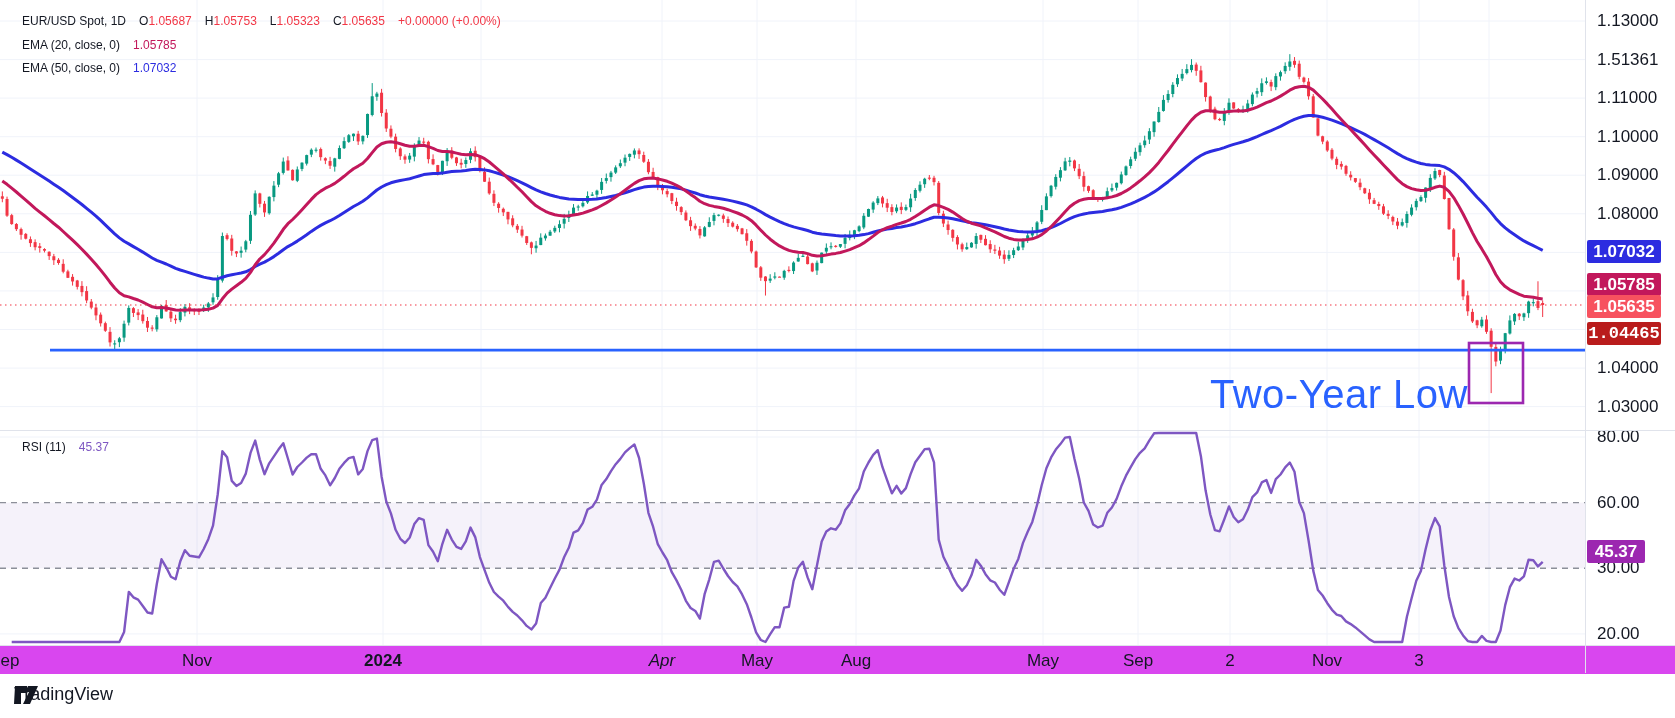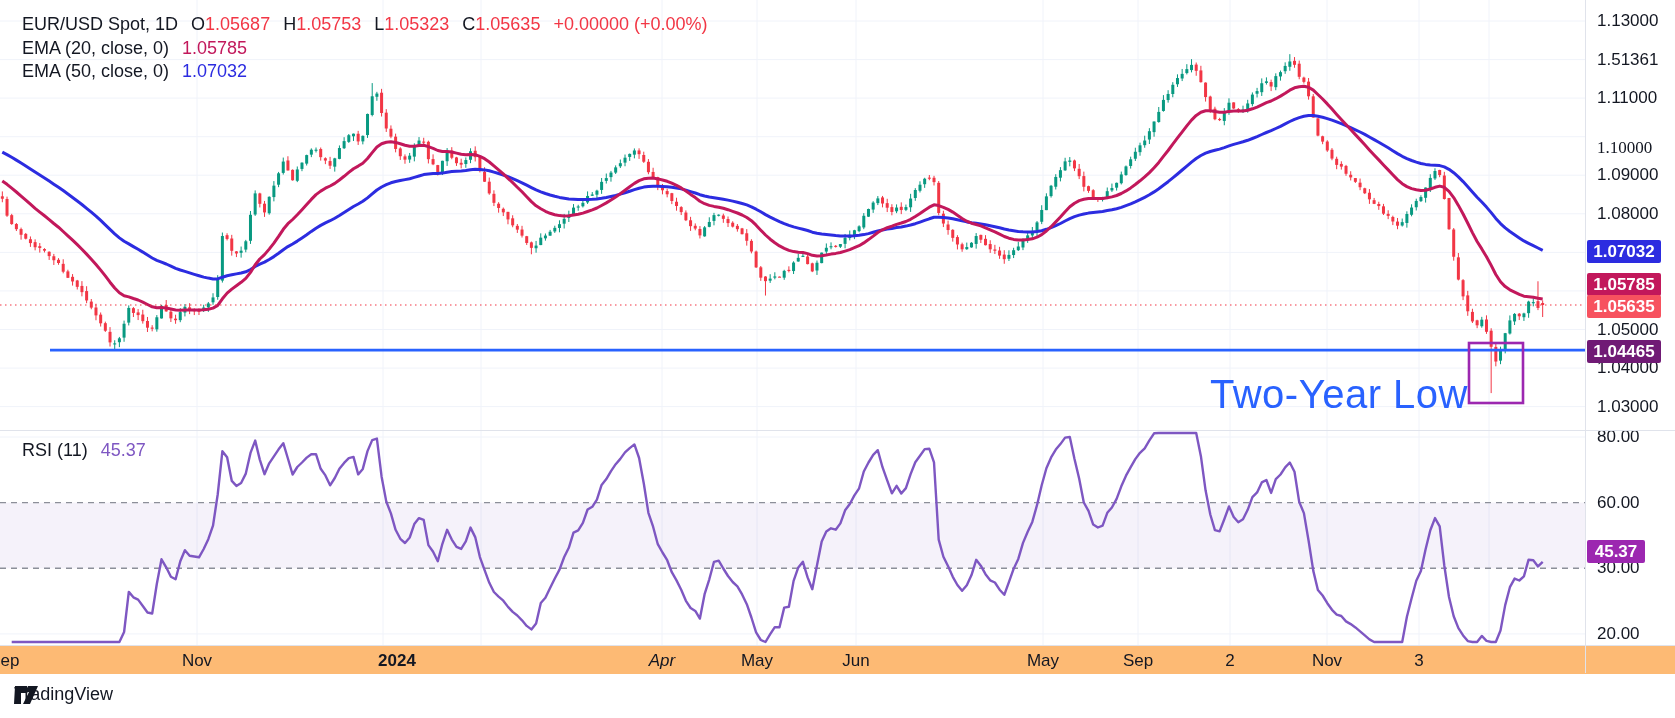--- a/index.html
+++ b/index.html
@@ -4,34 +4,34 @@
 <style>
   html,body{margin:0;padding:0}
   body{
     width:1675px;height:718px;position:relative;overflow:hidden;
     background:#ffffff;color:#131722;
     font-family:"Liberation Sans","DejaVu Sans",sans-serif;
   }
   svg{position:absolute;left:0;display:block}
   #priceSvg{top:0}
   #rsiSvg{top:430px}
-  .legend{position:absolute;left:22px;display:flex;gap:13px;align-items:flex-start;white-space:nowrap;font-size:18px;z-index:5}
+  .legend{position:absolute;left:22px;display:flex;gap:13px;align-items:flex-start;white-space:nowrap;font-size:12px;z-index:5}
   .legend .sym{color:#131722}
   .legend .ohlc b{font-weight:400;color:#131722}
   .legend .red{color:#f23645}
   .legend .pink{color:#c2185b}
   .legend .blue{color:#2c2ce0}
   .legend .purple{color:#7e57c2}
   .annot{position:absolute;font-size:40px;font-weight:500;color:#2962ff;z-index:6;letter-spacing:.5px}
   .axis-area{position:absolute;left:1585px;top:0;width:72px;height:673px;background:#fff;z-index:4}
   .tick{position:absolute;left:12px;font-size:17px;line-height:18px;color:#131722;white-space:nowrap}
   .badge{position:absolute;left:2px;width:74px;height:23px;border-radius:2px;color:#fff;
          font-size:17px;font-weight:700;text-align:center;line-height:23px;z-index:7}
   .badge.small{width:58px}
-  .time-axis{position:absolute;left:0;top:645px;width:1675px;height:28px;background:#fdba74;z-index:4;border-top:1px solid #e0e3eb;border-bottom:5px solid #737373}
+  .time-axis{position:absolute;left:0;top:645px;width:1675px;height:28px;background:#d946ef;z-index:4;border-top:1px solid #e0e3eb;border-bottom:5px solid #737373}
   .tlabel{position:absolute;top:5px;width:90px;margin-left:-45px;text-align:center;font-size:17px;color:#131722}
   .tlabel.bold{font-weight:700}
   .pane-sep{position:absolute;left:0;width:1675px;height:1px;background:#e0e3eb;z-index:5}
   .vsep{position:absolute;top:0;width:1px;height:673px;background:#e0e3eb;left:1585px;z-index:5}
   .bottom-bar{position:absolute;left:0;top:674px;width:1675px;height:44px;background:#fff;z-index:5}
   .logo{position:absolute;left:14px;top:10px;display:flex;align-items:center;gap:8px;font-size:18px;font-weight:500;color:#131722}
 </style>
 </head>
 <body>
 
@@ -775,48 +775,48 @@
   <span class="sym">RSI (11)</span>
   <span class="purple">45.37</span>
 </div>
 
 <div class="annot" style="left:1210px;top:372px">Two-Year Low</div>
 
 <div class="axis-area" id="axisArea">
     <div class="tick" style="top: 12px;">1.13000</div>
     <div class="tick" style="top: 50.6px;">1.51361</div>
     <div class="tick" style="top: 89.1px;">1.11000</div>
-    <div class="tick" style="top: 139px; font-family: Liberation Serif, serif;">1.10000</div>
+    <div class="tick" style="top: 128px;">1.10000</div>
     <div class="tick" style="top: 166.2px;">1.09000</div>
     <div class="tick" style="top: 204.8px; text-align: center;">1.08000</div>
     <div class="tick" style="top: 320.5px;">1.05000</div>
     <div class="tick" style="top: 359.1px;">1.04000</div>
     <div class="tick" style="top: 397.6px;">1.03000</div>
     <div class="tick" style="top: 428px;">80.00</div>
     <div class="tick" style="top: 493.7px;">60.00</div>
     <div class="tick" style="top: 559.3px;">30.00</div>
     <div class="tick" style="top: 624.9px;">20.00</div>
     <div class="badge" style="top: 240px; background: rgb(44, 44, 224);">1.07032</div>
     <div class="badge" style="top: 273px; background: rgb(194, 24, 91);">1.05785</div>
     <div class="badge" style="top: 295px; background: rgb(247, 82, 95);">1.05635</div>
-    <div class="badge" style="top: 340px; background: #701a75;">1.04465</div>
+    <div class="badge" style="top: 322px; background: #b91c1c; font-family: Liberation Mono, monospace;">1.04465</div>
     <div class="badge small" style="top: 539.5px; background: rgb(156, 39, 176);">45.37</div>
   </div>
 
 <div class="pane-sep" style="top:430px"></div>
 <div class="vsep"></div>
 
 <div class="time-axis" id="timeAxis">
     <div class="tlabel" style="left: 10px;">ep</div>
     <div class="tlabel" style="left: 197px;">Nov</div>
-    <div class="tlabel bold" style="left: 397px;">2024</div>
+    <div class="tlabel bold" style="left: 383px;">2024</div>
     <div class="tlabel" style="left: 499px; margin-top: 36px;">Feb</div>
     <div class="tlabel" style="left: 662px; font-style: italic;">Apr</div>
     <div class="tlabel" style="left: 757px;">May</div>
-    <div class="tlabel" style="left: 856px;">Jun</div>
+    <div class="tlabel" style="left: 856px;">Aug</div>
     <div class="tlabel" style="left: 1043px;">May</div>
     <div class="tlabel" style="left: 1138px;">Sep</div>
     <div class="tlabel" style="left: 1230px;">2</div>
     <div class="tlabel" style="left: 1327px;">Nov</div>
     <div class="tlabel" style="left: 1419px;">3</div>
   </div>
 
 <div class="bottom-bar">
   <div class="logo">
     <svg width="26" height="22" viewBox="0 0 26 22">

